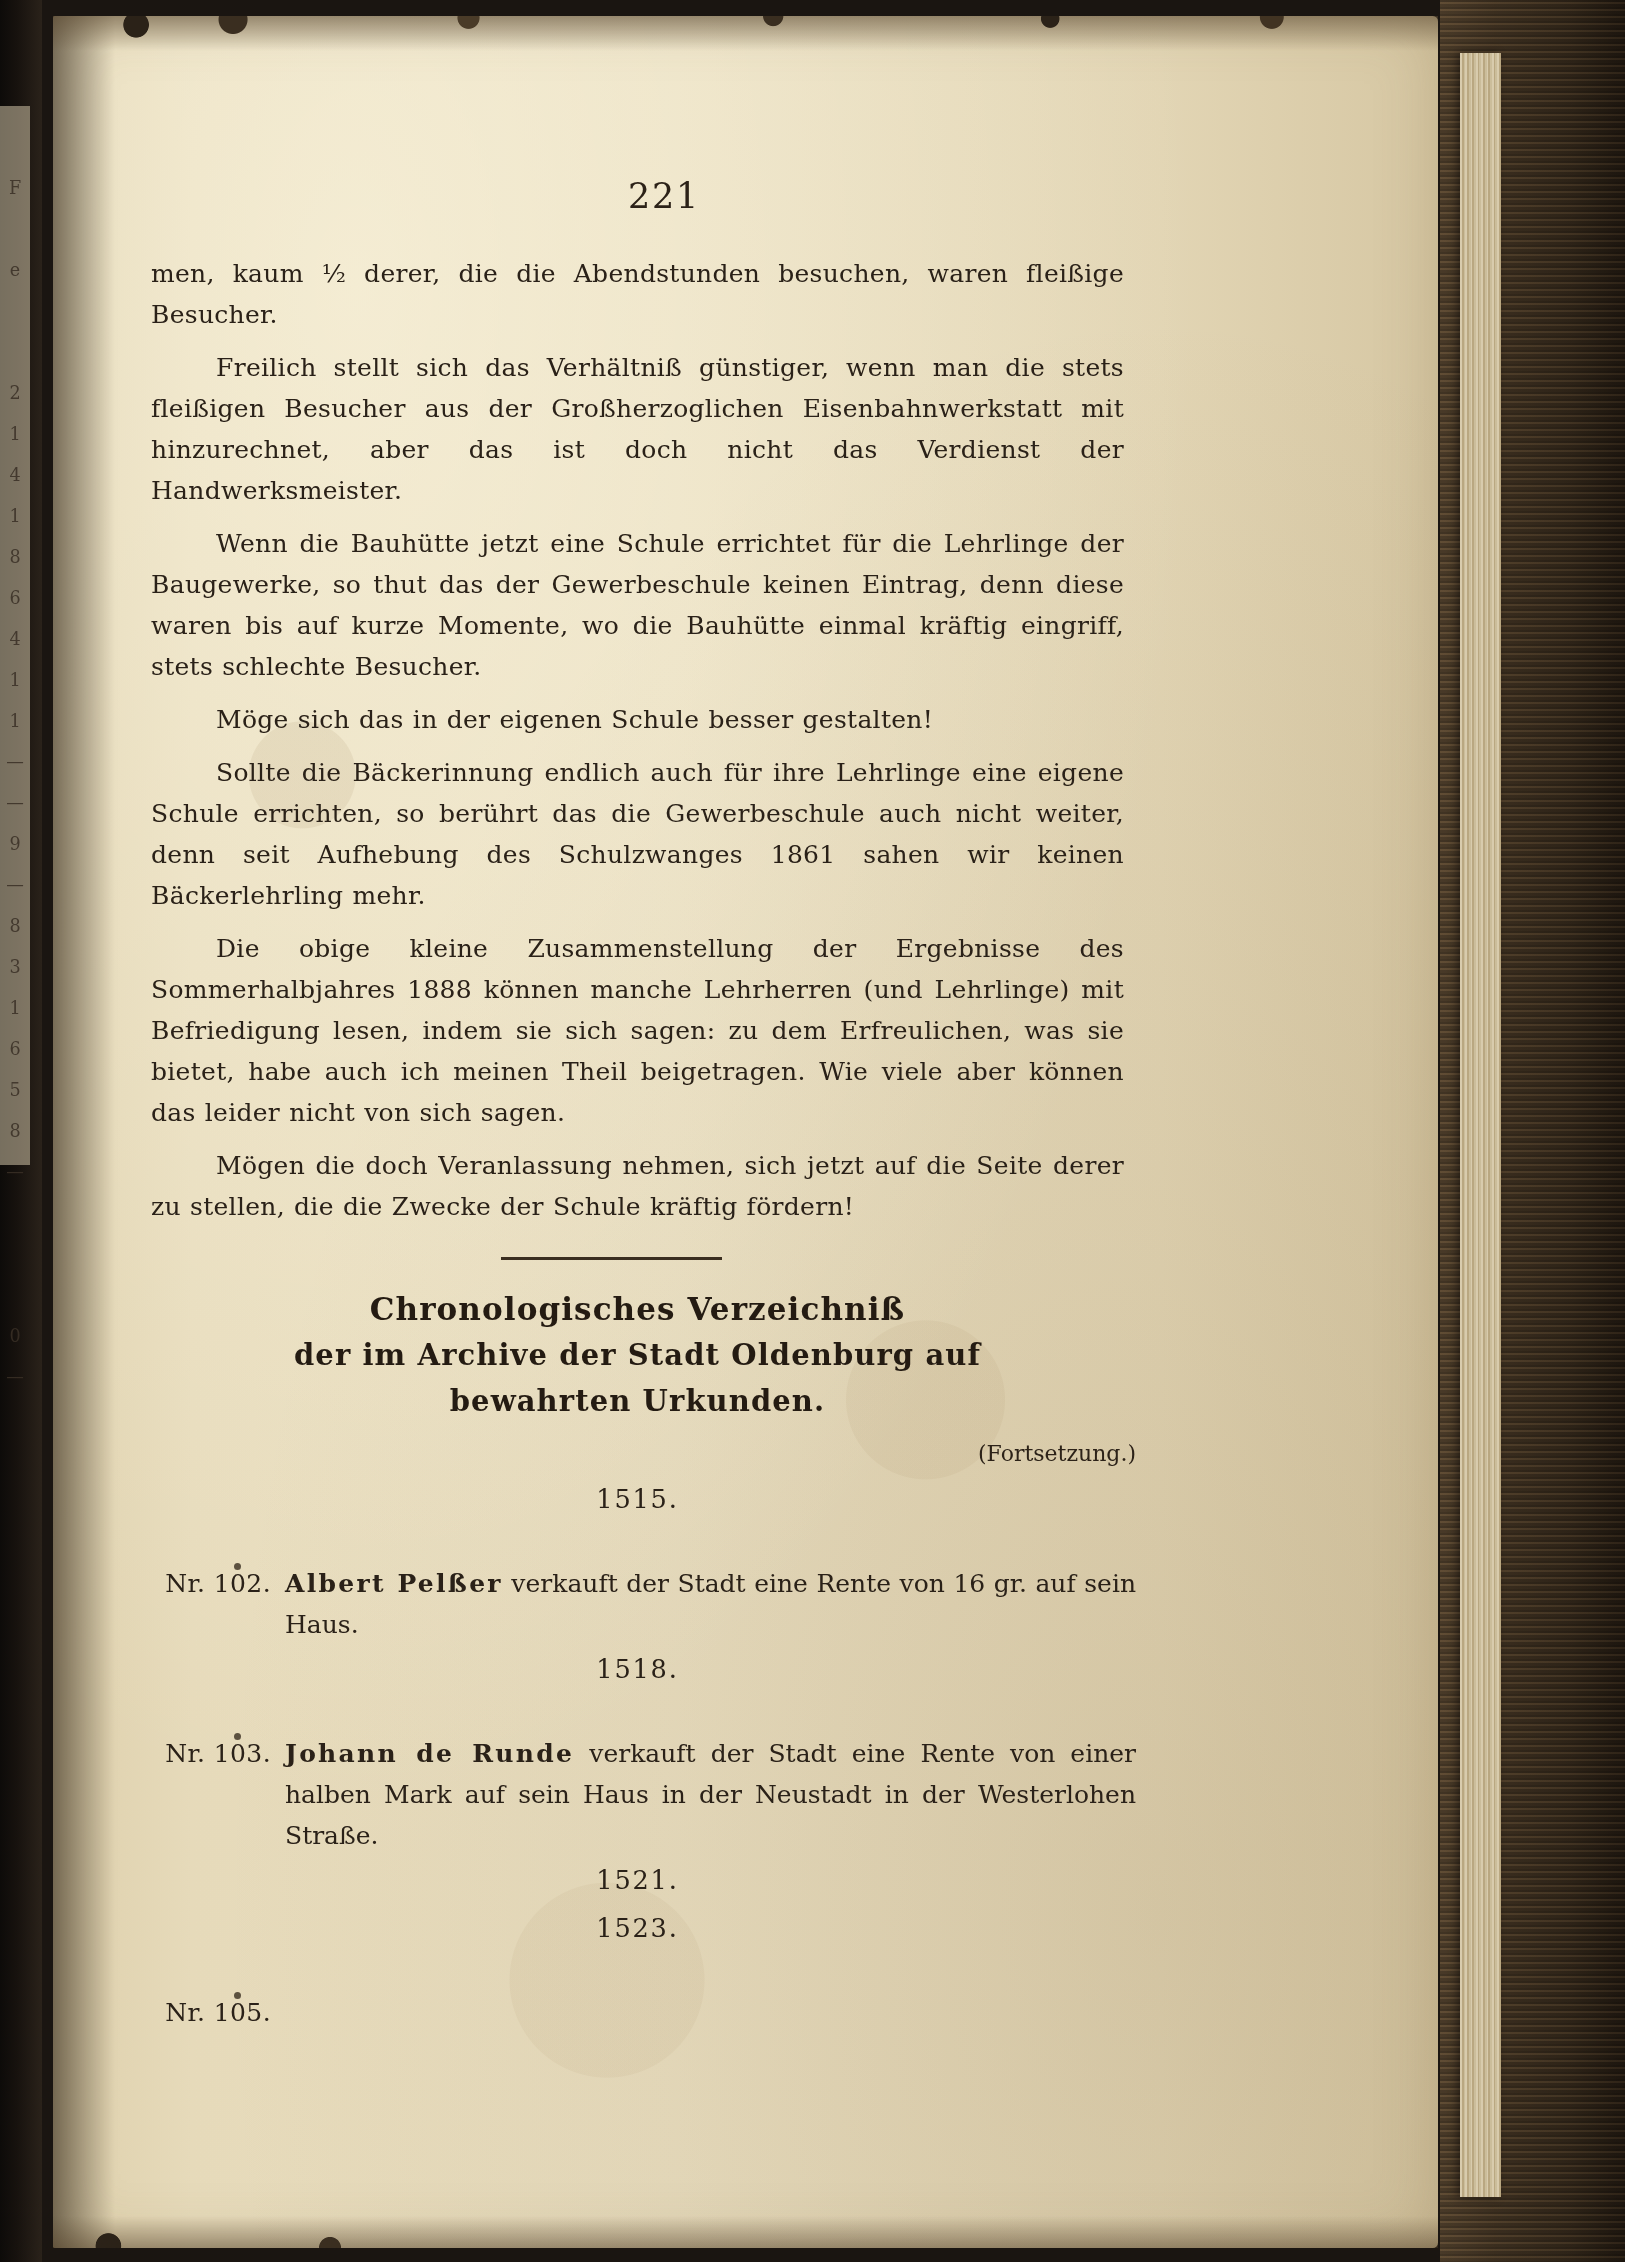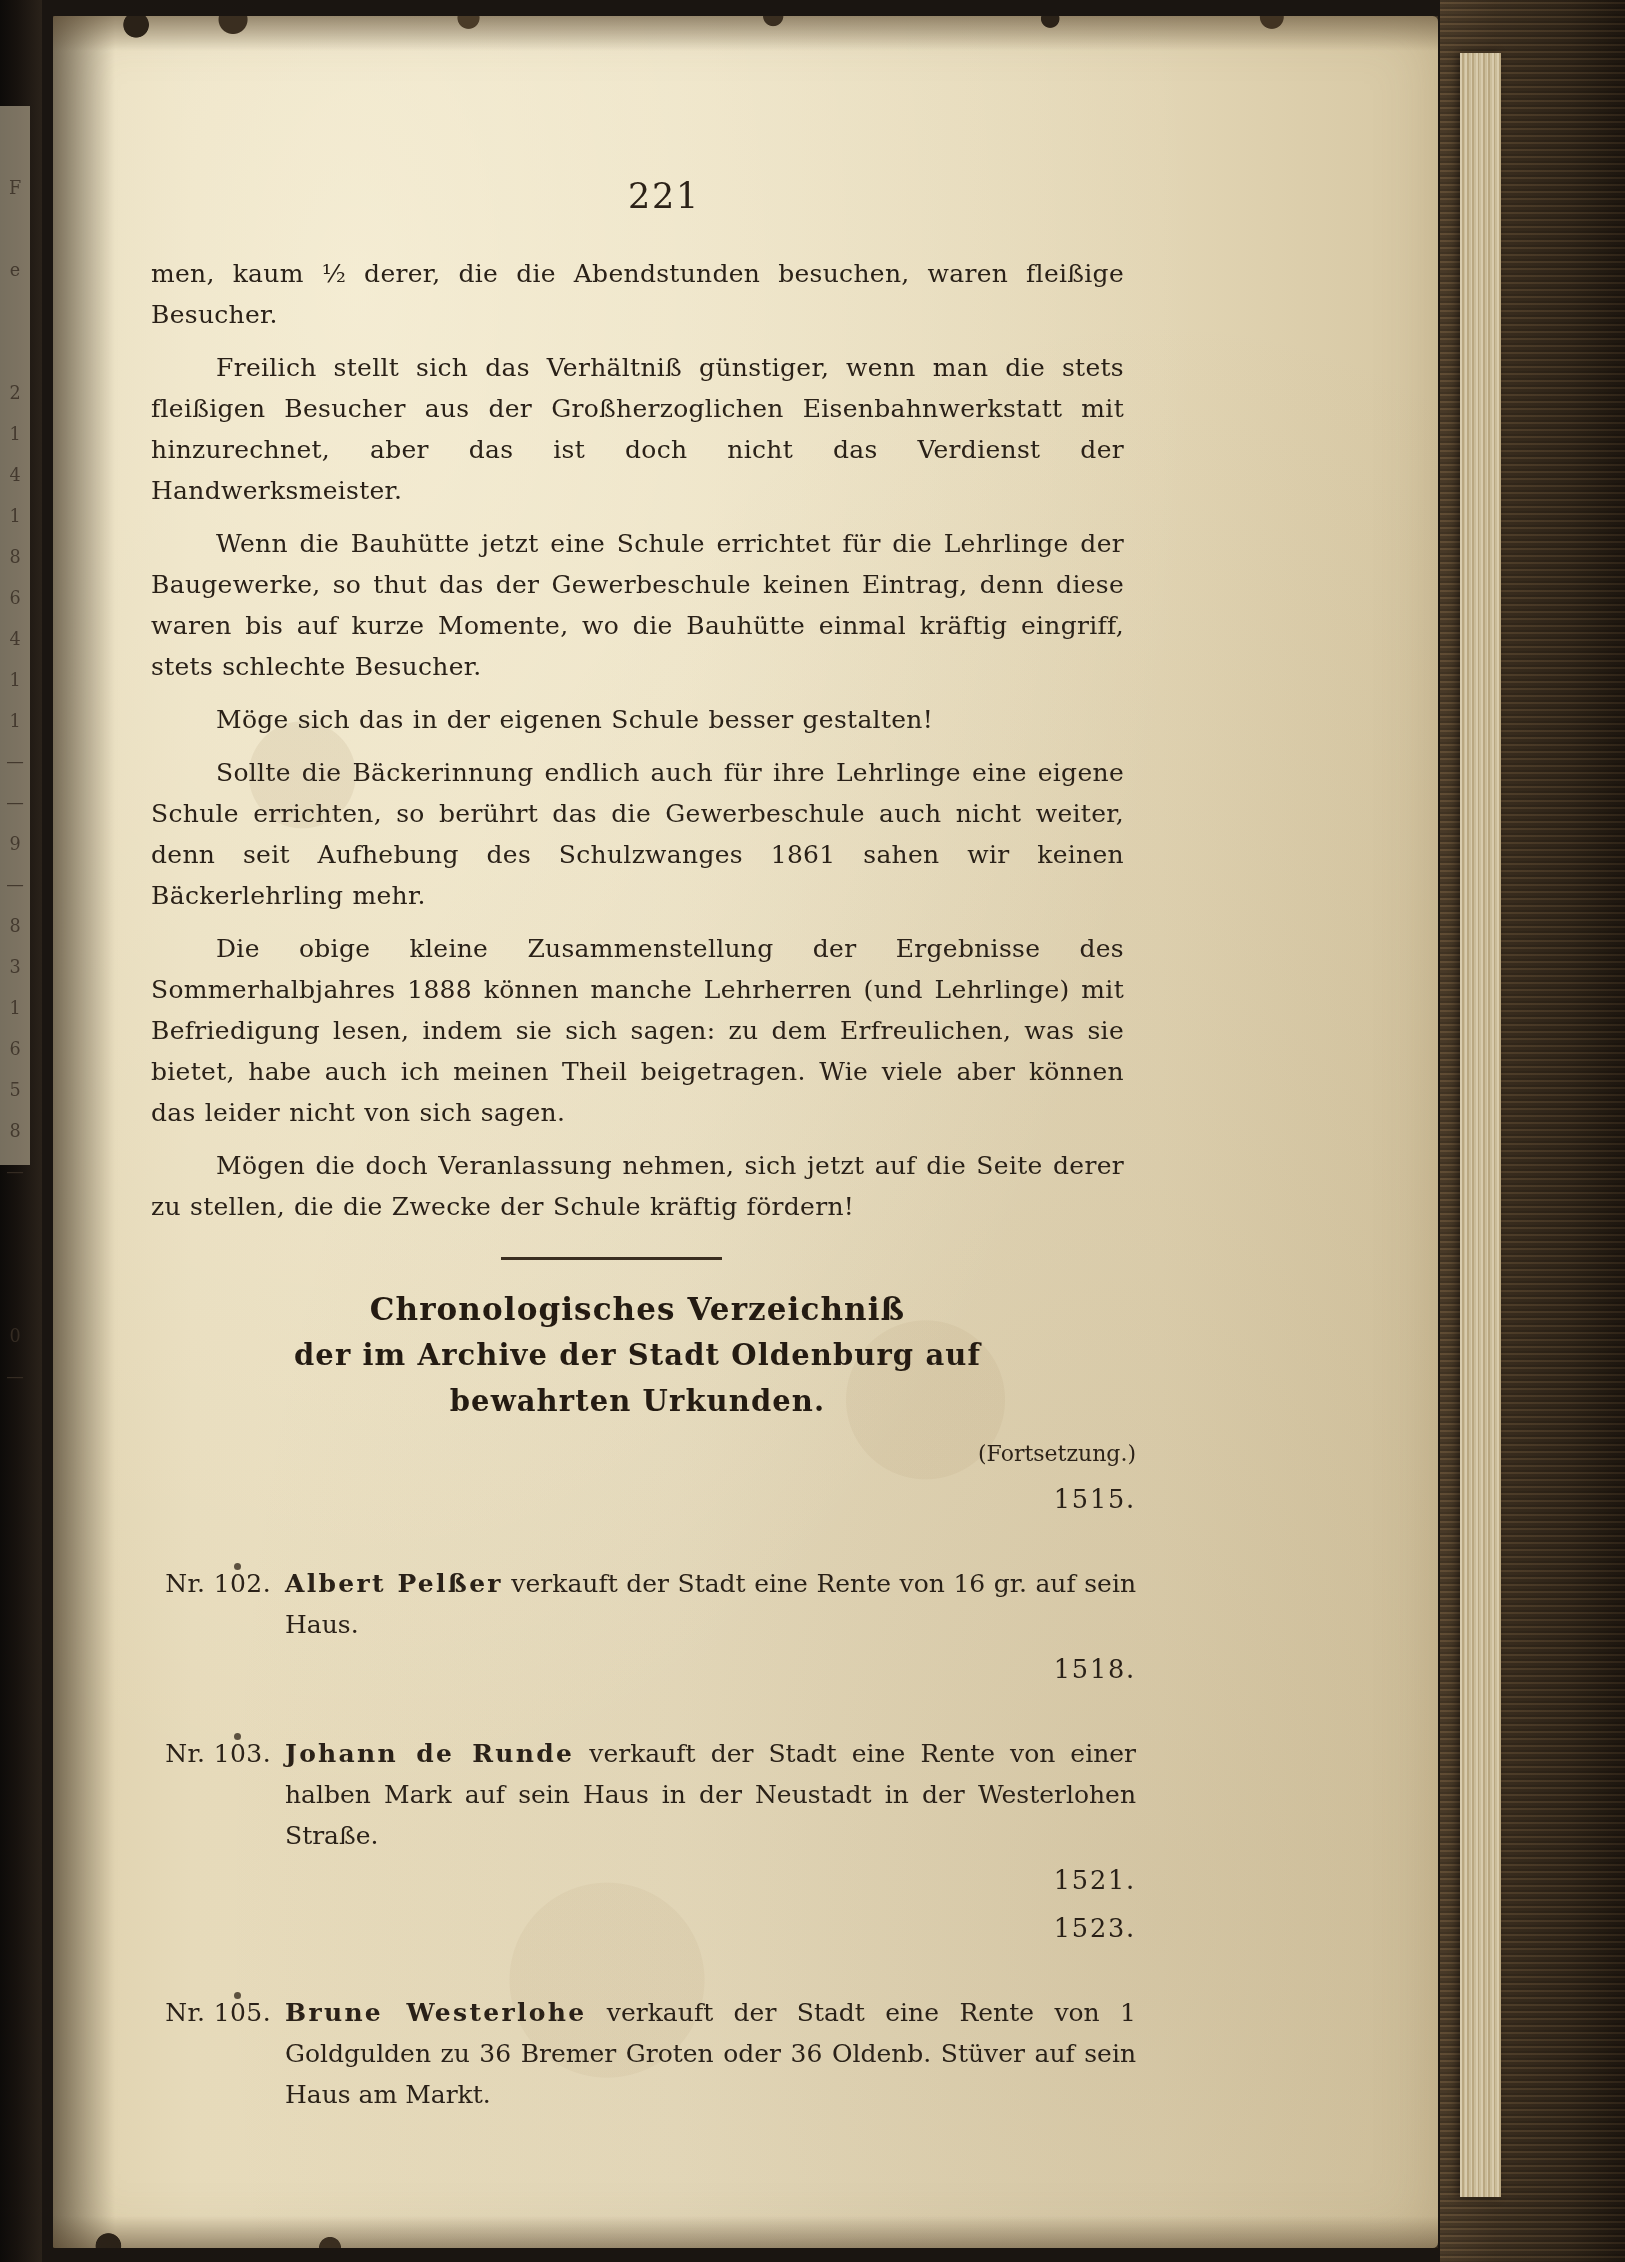--- a/index.html
+++ b/index.html
@@ -186,21 +186,21 @@
   .head-line3 { font-size: 29px; line-height: 46px; text-align: center; }
   .subhead {
     text-align: right;
     font-size: 22px;
     line-height: 42px;
     color: #2c2218;
     margin-top: 8.8px;
   }
 
   .year {
-    text-align: right;
+    text-align: center;
     font-family: "DejaVu Serif", serif;
     font-size: 25.6px;
     line-height: 48px;
     color: #2a2118;
     letter-spacing: 1.8px;
   }
 
   .entry {
     display: flex;
     align-items: flex-start;
@@ -316,18 +316,17 @@
       <span class="num">Nr. 103.</span>
       <span class="txt"><span class="sp">Johann de Runde</span><span> verkauft der Stadt eine Rente von einer halben Mark auf sein Haus in der Neustadt in der Westerlohen Straße.</span></span>
     </div>
 
     <div class="year">1521.</div>
 
     <div class="year">1523.</div>
     <div class="entry">
       <span class="bullet"></span>
       <span class="num">Nr. 105.</span>
-      <span class="txt"><span class="sp">Brune Westerlohe</span><span> verkauft der Stadt eine Rente von 1 Goldgulden zu 36 Bremer Groten oder 36 Oldenb. Stüver auf sein Haus am Markt.</span></span>
     </div>
 
   </div>
 </div>
 
 
 </body></html>

